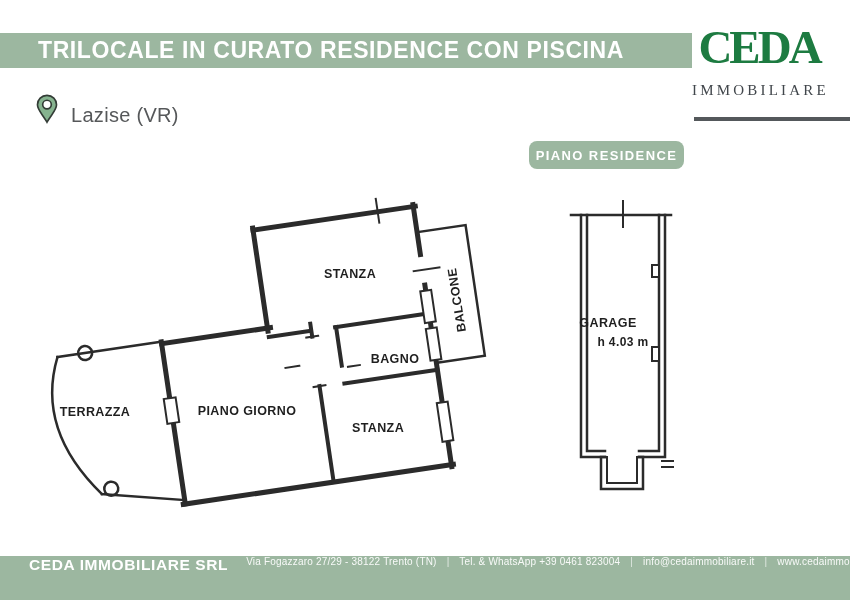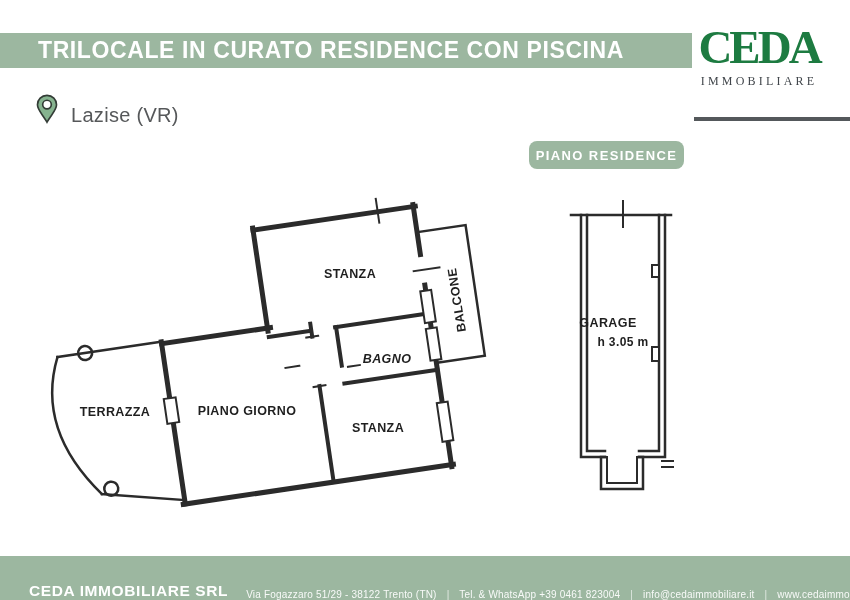--- a/index.html
+++ b/index.html
@@ -13,22 +13,22 @@
     background:#9cb7a0; color:#ffffff; display:flex; align-items:center;
     box-sizing:border-box; padding-left:38px;
     font-size:23px; font-weight:bold; letter-spacing:0.6px; white-space:nowrap;
   }
   .logo { position:absolute; left:692px; top:24px; width:134px; text-align:center; }
   .logo-ceda {
     font-family:"Liberation Serif", serif; font-size:47px; line-height:1;
     font-weight:bold; color:#1d7b41; letter-spacing:-3px;
   }
   .logo-sub {
-    font-family:"Liberation Serif", serif; font-size:12px; letter-spacing:3.2px;
-    color:#41464b; margin-top:3px;
+    font-family:"Liberation Serif", serif; font-size:15px; letter-spacing:3.2px;
+    color:#41464b; margin-top:11px;
   }
   .logo-line { position:absolute; left:694px; top:117px; width:156px; height:4px; background:#54585b; }
   
   .location { position:absolute; left:36px; top:90px; display:flex; align-items:center; }
   .location svg { display:block; }
   .location-label { font-size:20px; color:#56585a; margin-left:13px; letter-spacing:0.3px;margin-top:14px; }
   
   .badge {
     position:absolute; top:141px; height:28px; background:#9cb7a0; color:#fff;
     border-radius:8px; display:flex; align-items:center; justify-content:center;
@@ -42,21 +42,21 @@
   .plan-left svg, .plan-right svg { position:absolute; left:0; top:0; }
   .room-label {
     position:absolute; transform:translate(-50%,-50%);
     font-size:12.5px; font-weight:bold; letter-spacing:0.4px; color:#1f1f1f; white-space:nowrap;
   }
   .room-label.vertical { transform:translate(-50%,-50%) rotate(-99deg); }
   .garage-h { font-size:12px; }
   
   .footer {
     position:absolute; left:0; top:556px; width:850px; height:44px;
-    background:#9cb7a0; display:flex; align-items:flex-end; white-space:nowrap; overflow:hidden;
+    background:#9cb7a0; display:flex; align-items:flex-start; white-space:nowrap; overflow:hidden;
   }
   .footer-company {
     margin-left:29px; font-size:15.5px; font-weight:bold; color:#ffffff; letter-spacing:0.6px;
   }
   .footer-contacts { margin-left:18px; font-size:10px; color:rgba(255,255,255,0.93); letter-spacing:0.2px; }
   .footer-contacts .sep { margin:0 7px; opacity:0.75; }
 </style>
 </head>
 <body>
 
@@ -125,48 +125,48 @@
 
         <g stroke-width="2">
           <path d="M372,36 V60"></path>
           <path d="M283,163 H295 M283,213 H295"></path>
           <path d="M258,190 H272 M320,198 H332"></path>
         </g>
       </g>
     </svg>
     <div class="room-label" style="left:325px; top:94px;">STANZA</div>
     <div class="room-label vertical" style="left:432px; top:120px;">BALCONE</div>
-    <div class="room-label" style="left:362px; top:179px;font-style:italic;">BAGNO</div>
+    <div class="room-label" style="left:370px; top:179px;">BAGNO</div>
     <div class="room-label" style="left:222px; top:231px;">PIANO GIORNO</div>
     <div class="room-label" style="left:353px; top:248px;">STANZA</div>
-    <div class="room-label" style="left:90px;  top:232px;">TERRAZZA</div>
+    <div class="room-label" style="left:70px;  top:232px;">TERRAZZA</div>
   </div>
 
   <div class="plan-right">
     <svg width="120" height="310" viewBox="0 0 120 310">
       <g stroke="#2b2b2b" fill="none" stroke-linecap="square">
         <path d="M6,20 H106" stroke-width="2.5"></path>
         <path d="M58,6 V32" stroke-width="2"></path>
         <path d="M16,20 V262 H40 M74,262 H100 V20" stroke-width="2.5"></path>
         <path d="M22,20 V256 H40 M74,256 H94 V20" stroke-width="2.5"></path>
         <rect x="87" y="70" width="7" height="12" fill="#ffffff" stroke-width="2"></rect>
         <rect x="87" y="152" width="7" height="14" fill="#ffffff" stroke-width="2"></rect>
         <path d="M40,262 H36 V294 H78 V262 H74" stroke-width="2.5"></path>
         <path d="M42,262 V288 H72 V262" stroke-width="2"></path>
         <path d="M97,266 H108 M97,272 H108" stroke-width="2"></path>
       </g>
     </svg>
     <div class="room-label" style="left:43px; top:128px;">GARAGE</div>
-    <div class="room-label garage-h" style="left:58px; top:147px;">h 3.05 m</div>
+    <div class="room-label garage-h" style="left:58px; top:147px;">h 4.03 m</div>
   </div>
 
   <div class="footer">
     <span class="footer-company">CEDA IMMOBILIARE SRL</span>
     <span class="footer-contacts">
-      <span>Via Fogazzaro 51/29 - 38122 Trento (TN)</span>
+      <span>Via Fogazzaro 27/29 - 38122 Trento (TN)</span>
       <span class="sep">|</span>
       <span>Tel. &amp; WhatsApp +39 0461 823004</span>
       <span class="sep">|</span>
       <span>info@cedaimmobiliare.it</span>
       <span class="sep">|</span>
       <span>www.cedaimmobiliare.it</span>
     </span>
   </div>
 
 </div>

